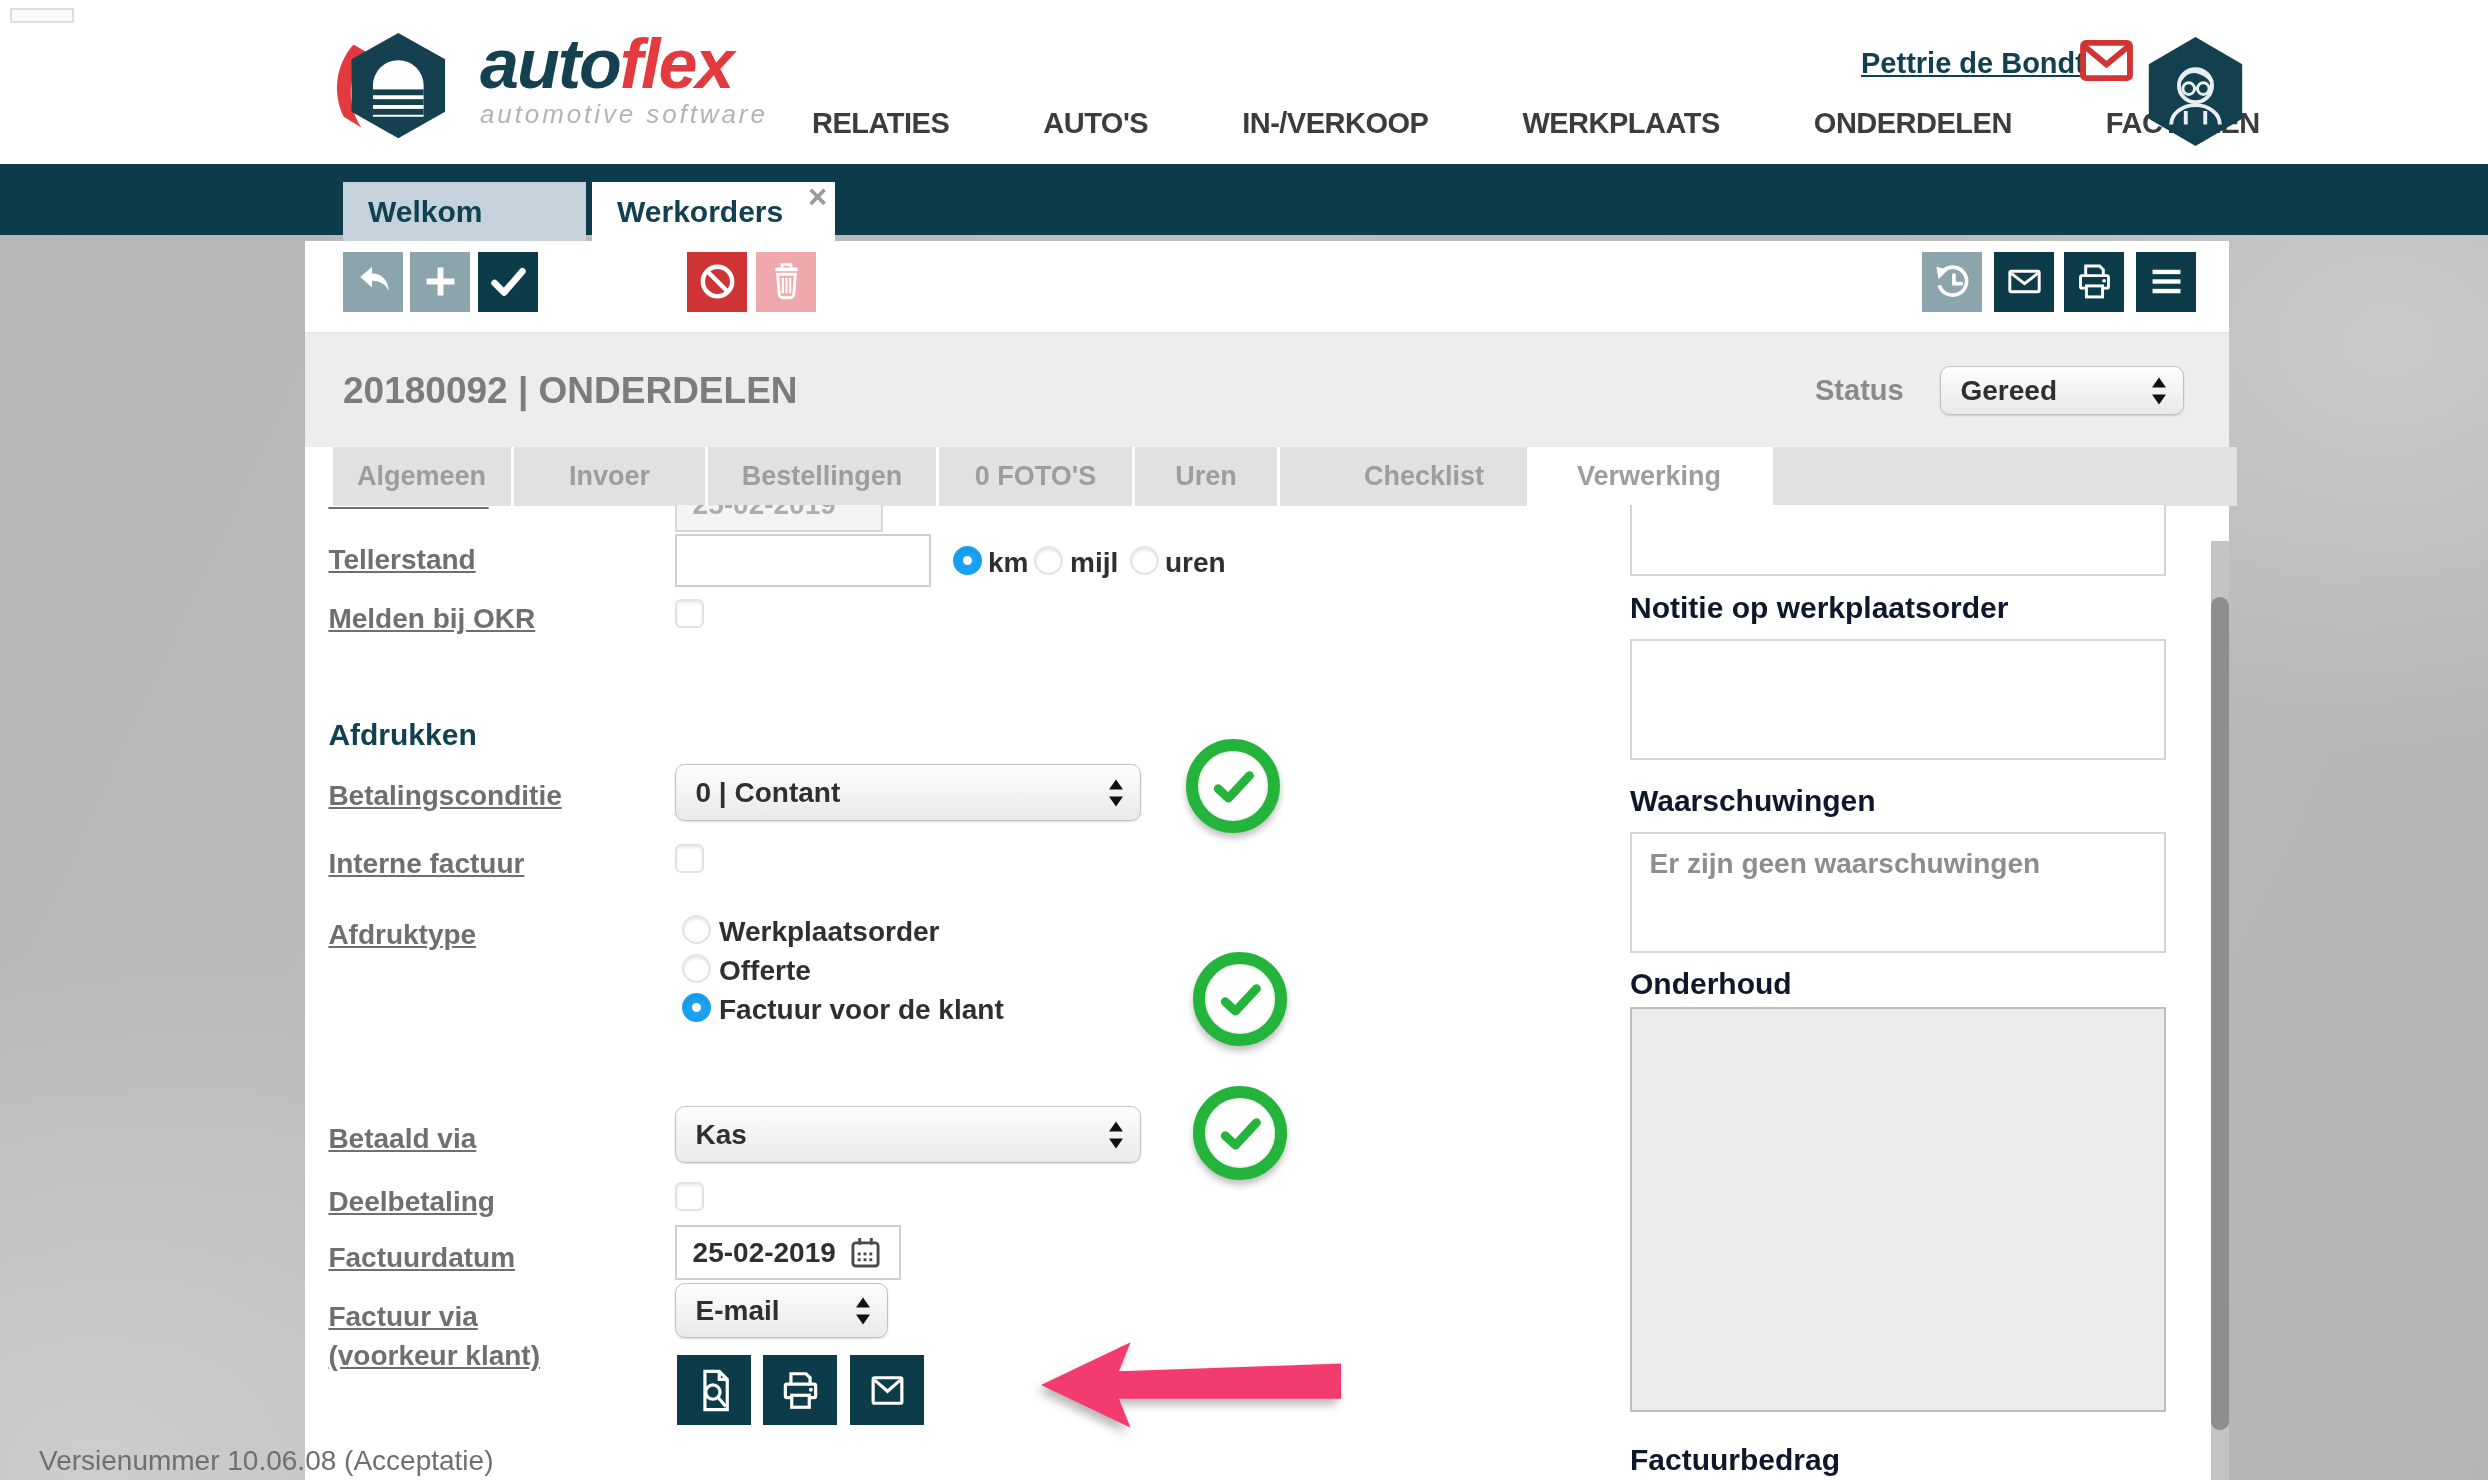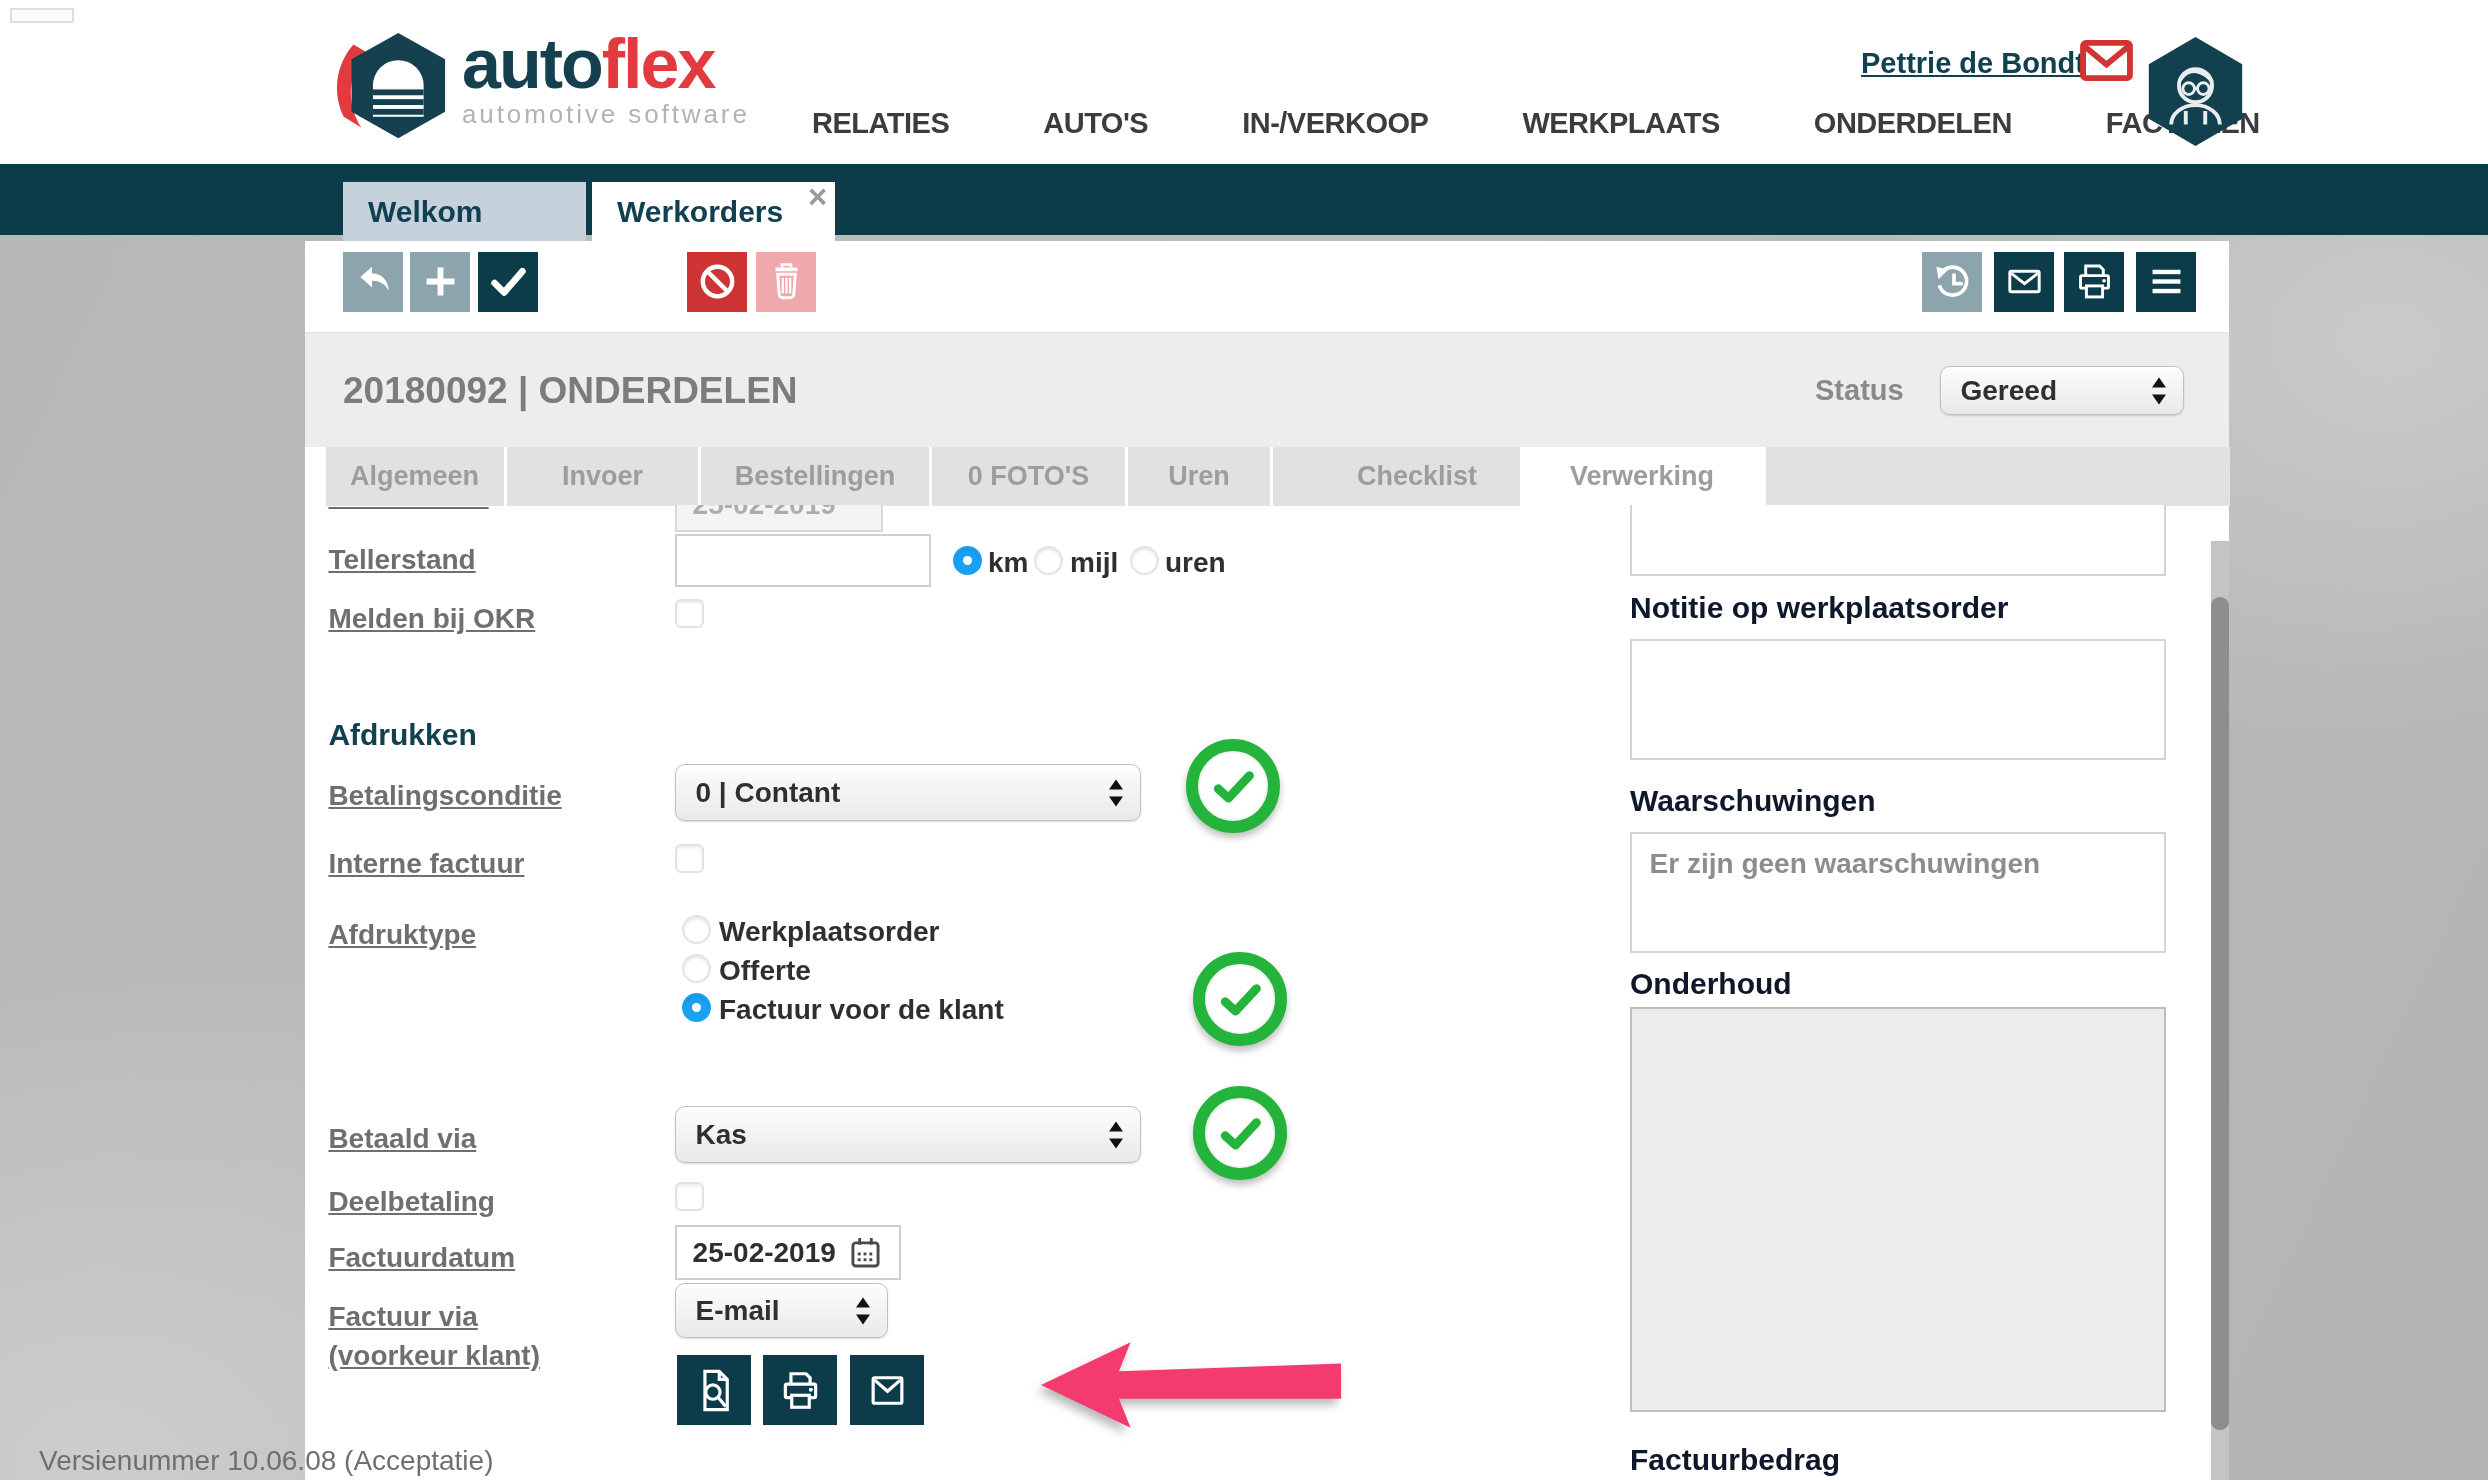--- a/index.html
+++ b/index.html
@@ -6,21 +6,21 @@
   *{box-sizing:border-box;font-family:"Liberation Sans",sans-serif;}
   #screen{position:relative;width:2489px;height:1480px;overflow:hidden;
     background:
       radial-gradient(ellipse 878px 683px at 2389px 341px, #cacaca 0%, rgba(202,202,202,0) 60%),
       radial-gradient(ellipse 1073px 780px at 98px 1463px, #cdcdcd 0%, rgba(205,205,205,0) 65%),
       linear-gradient(115deg, #b6b6b6 0%, #bdbdbd 40%, #b4b4b4 100%);}
   
   .header{position:absolute;left:0;top:0;width:2489px;height:164px;background:#ffffff;}
   .mini-box{position:absolute;left:9.8px;top:7.8px;width:64px;height:15.6px;border:2.9px solid #dedede;background:#fbfbfb;}
   .logo{position:absolute;left:328px;top:29px;display:flex;align-items:flex-start;}
-  .logo-text{margin-left:9px;line-height:1;}
+  .logo-text{margin-left:27px;line-height:1;font-style:italic;}
   .logo-word{font-size:70px;font-weight:bold;letter-spacing:-2px;}
   .logo-auto{color:#15404f;}
   .logo-flex{color:#e23a3e;}
   .logo-tag{display:block;text-align:right;font-size:26px;color:#b3b3b3;letter-spacing:2.9px;margin-top:2px;}
   .nav{position:absolute;left:812px;top:101px;height:45px;display:flex;align-items:center;gap:94px;}
   .nav-item{font-size:29px;font-weight:bold;color:#3c3c3c;letter-spacing:-0.5px;white-space:nowrap;cursor:pointer;}
   .user-link{position:absolute;left:1861px;top:47px;font-size:29px;font-weight:bold;color:#114051;text-decoration:underline;cursor:pointer;}
   .user-mail{position:absolute;left:2079px;top:39px;width:55px;height:43px;}
   .avatar{position:absolute;left:2142px;top:35px;width:107px;height:113px;}
   
@@ -45,21 +45,21 @@
   .select{position:relative;border:1px solid #c0c0c0;border-radius:9.8px;
     background:linear-gradient(#fdfdfd,#e9e9e9);box-shadow:0 1px 2px rgba(0,0,0,.15), inset 0 1px 0 #fff;
     font-weight:bold;color:#2f2f2f;cursor:pointer;}
   .select .val{display:block;padding-left:19.5px;}
   .stepper{position:absolute;right:15.6px;top:50%;transform:translateY(-50%);width:15.6px;height:29px;}
   .stepper .up{position:absolute;top:1px;left:0;width:0;height:0;border-left:7.8px solid transparent;border-right:7.8px solid transparent;border-bottom:10.7px solid #111;}
   .stepper .dn{position:absolute;bottom:1px;left:0;width:0;height:0;border-left:7.8px solid transparent;border-right:7.8px solid transparent;border-top:10.7px solid #111;}
   .status-select{position:absolute;left:1635px;top:33px;width:244px;height:49px;font-size:28px;}
   .status-select .val{line-height:47px;}
   
-  .subtabs{position:absolute;left:1px;top:206px;width:1924px;height:59px;background:#ffffff;}
+  .subtabs{position:absolute;left:8px;top:206px;width:1924px;height:59px;background:#ffffff;}
   .subtab{position:absolute;top:0;height:59px;background:#e1e1e1;color:#9d9d9d;font-size:27px;font-weight:bold;
     text-align:center;line-height:59px;cursor:pointer;}
   .subtab.active{background:#ffffff;}
   .subtab-filler{position:absolute;top:0;height:59px;background:#e1e1e1;}
   
   .content{position:absolute;left:0;top:264px;width:1924px;height:975px;overflow:hidden;}
   .flabel{position:absolute;left:23.4px;font-size:28px;font-weight:bold;color:#6f6f6f;white-space:nowrap;text-decoration:underline;}
   .heading{position:absolute;left:23.4px;font-size:30px;font-weight:bold;color:#114051;white-space:nowrap;}
   .tinput{position:absolute;background:#fff;border:2px solid #cfcfcf;font-size:27px;color:#333;padding:0 11.7px;outline:none;}
   .checkbox{position:absolute;width:29px;height:29px;background:#fff;border:2px solid #e2e2e2;border-radius:5.9px;box-shadow:inset 0 2px 2.9px rgba(0,0,0,.08);cursor:pointer;}

